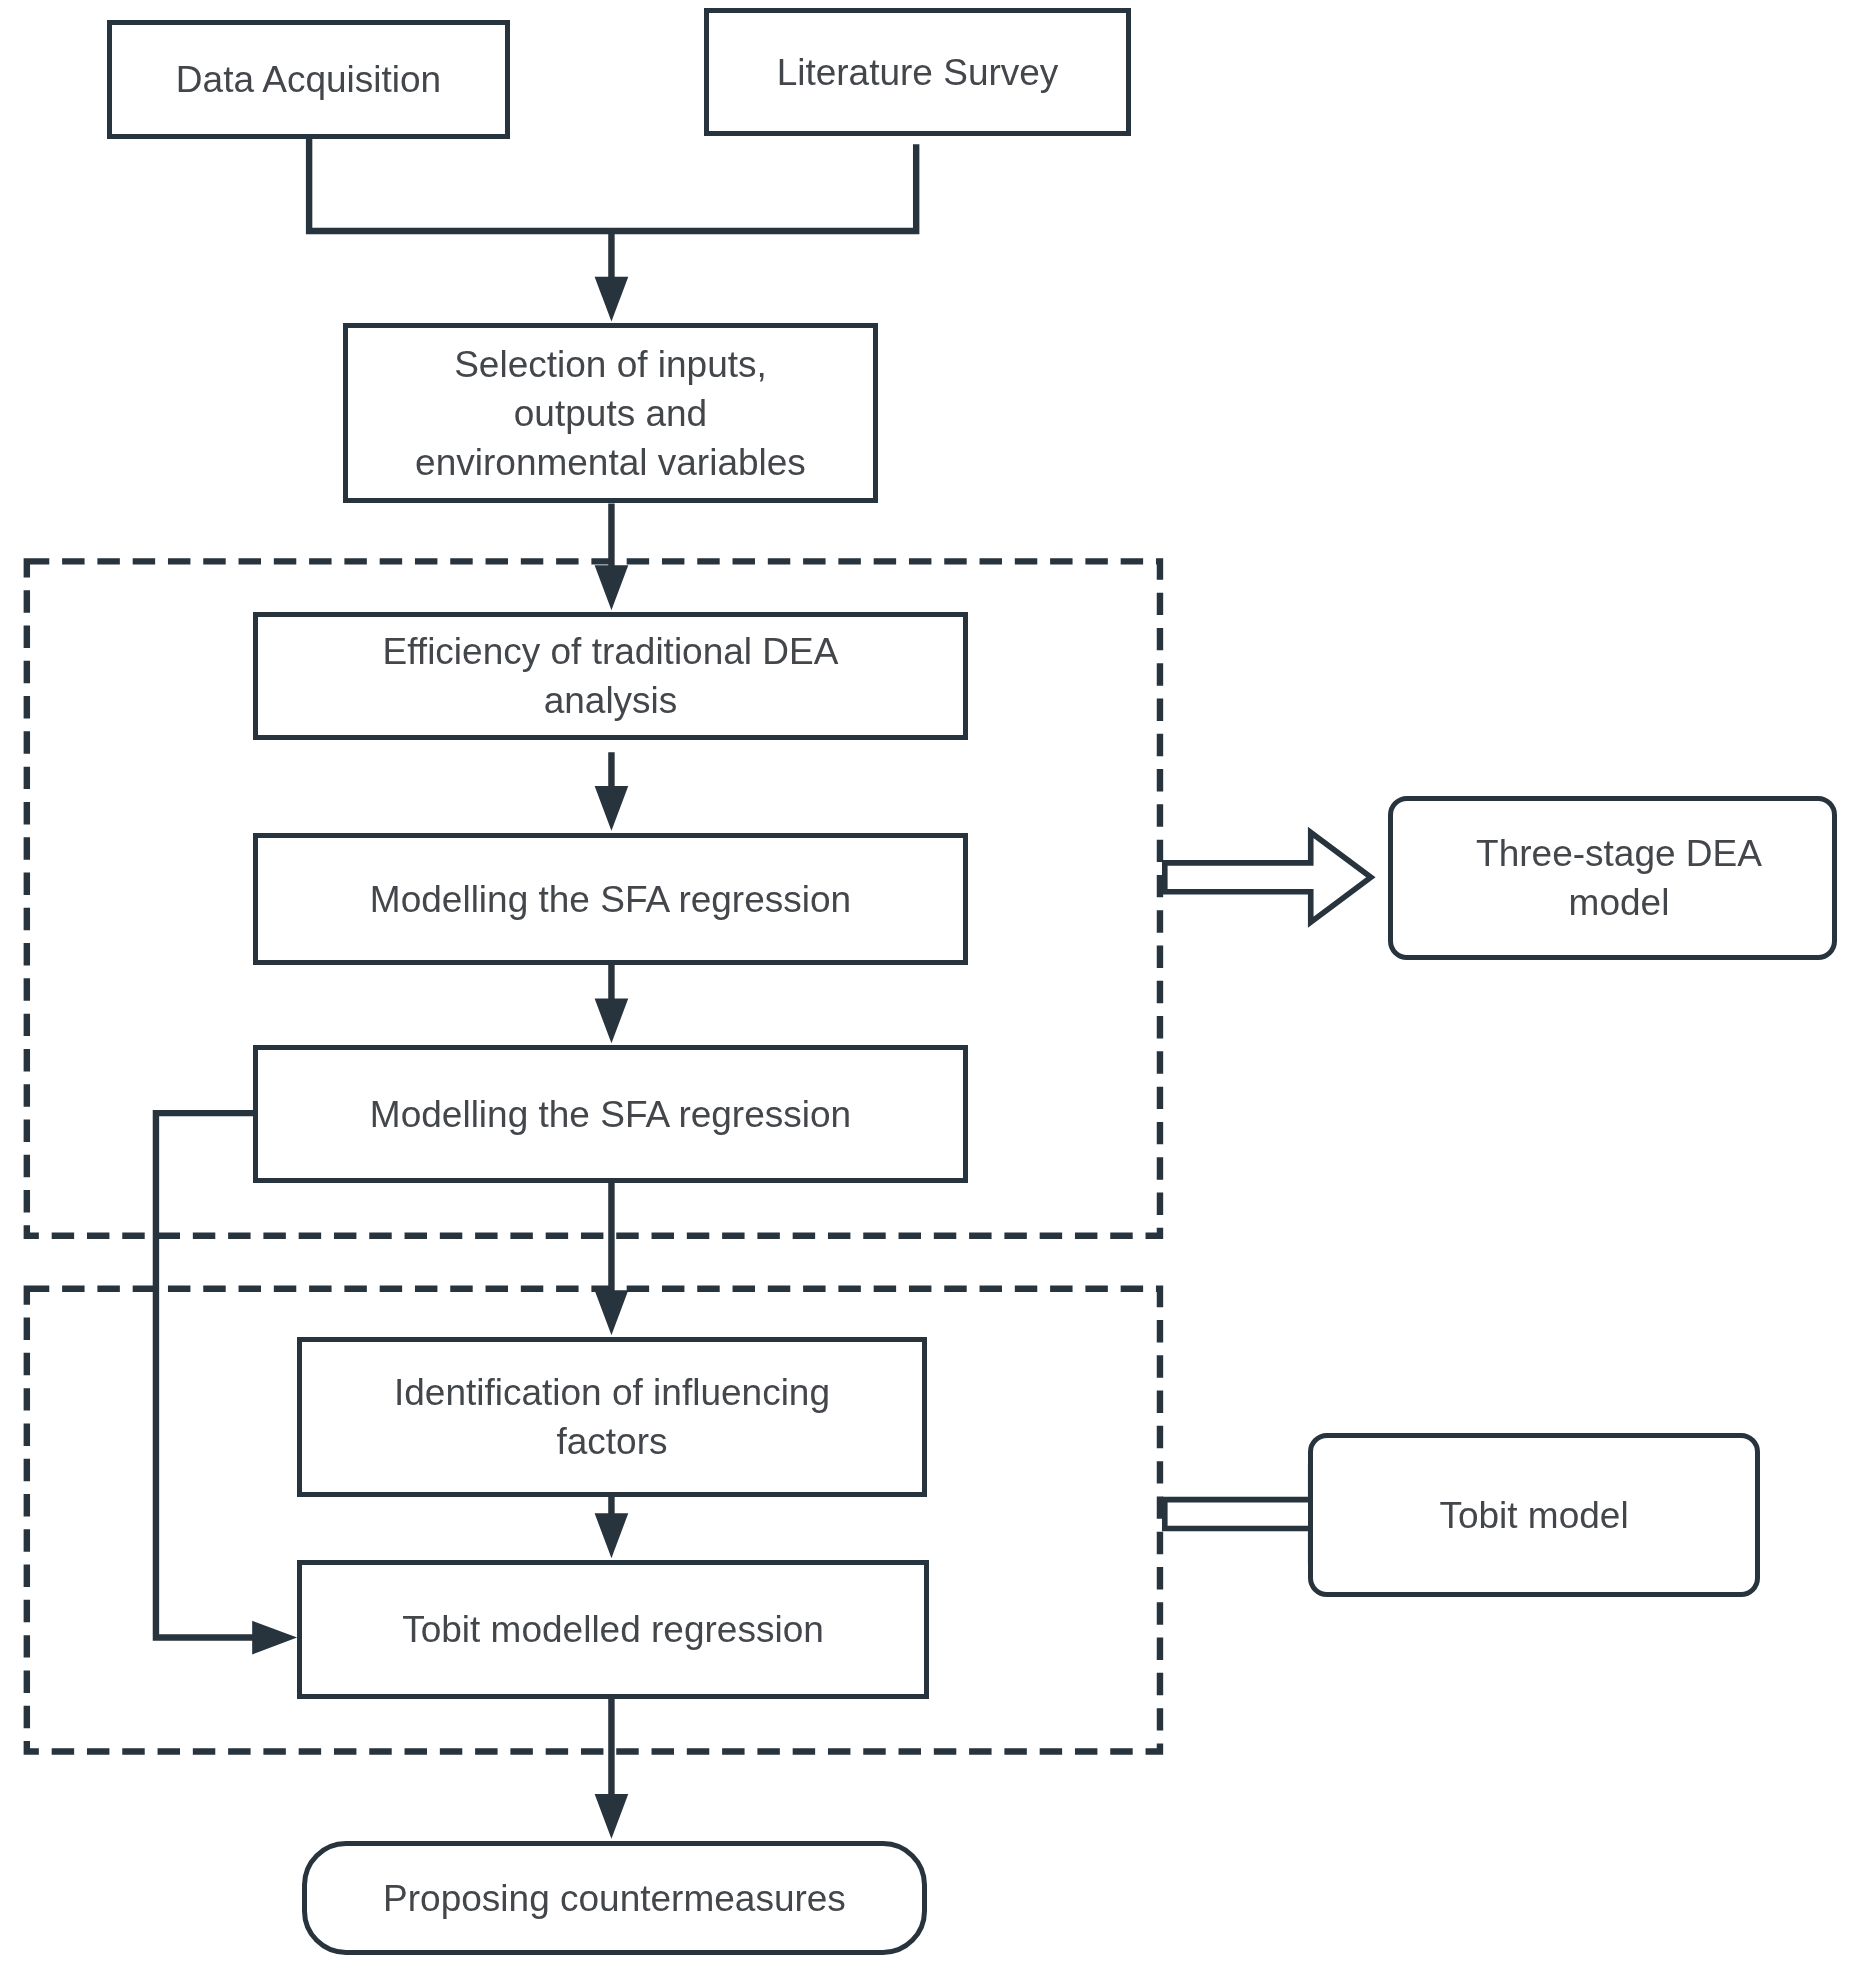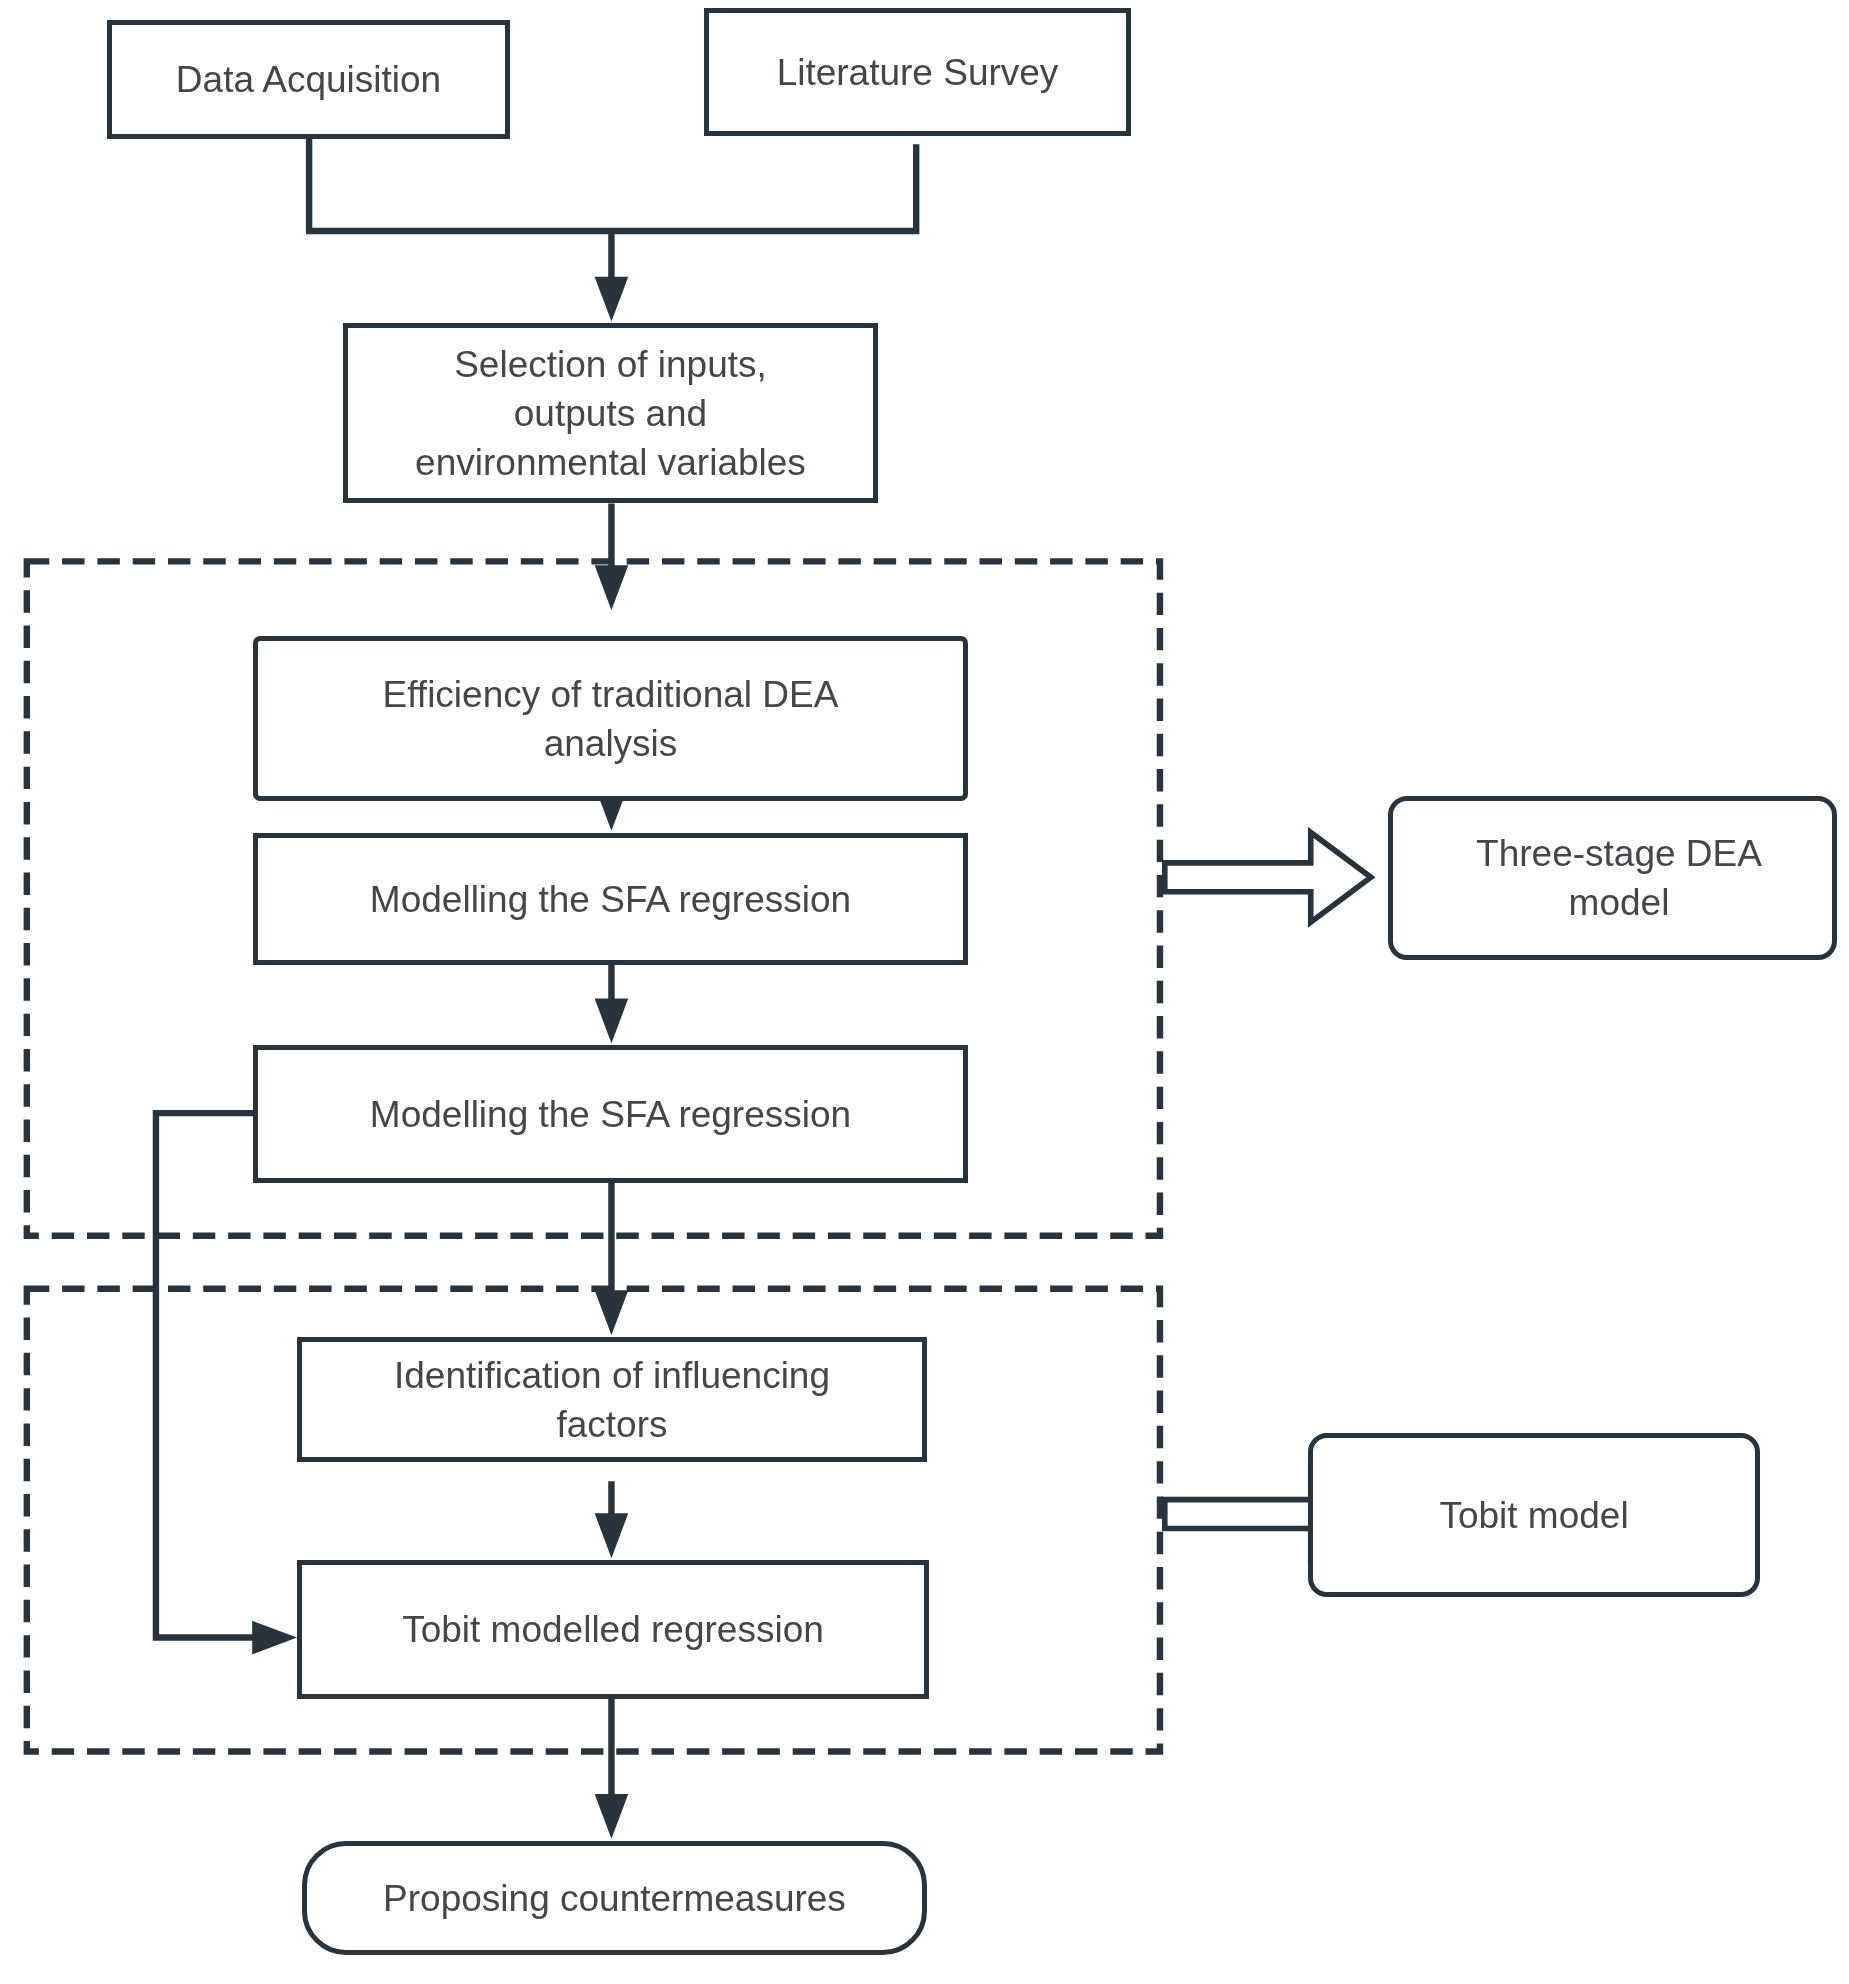--- a/index.html
+++ b/index.html
@@ -81,34 +81,34 @@
   <div class="node" style="left:704px;top:8px;width:427px;height:128px;">
     <span class="ln">Literature Survey</span>
   </div>
 
   <div class="node" style="left:343px;top:323px;width:535px;height:180px;">
     <span class="ln">Selection of inputs,</span>
     <span class="ln">outputs and</span>
     <span class="ln">environmental variables</span>
   </div>
 
-  <div class="node" style="left:253px;top:636px;width:715px;height:165px;border-radius:7px;">
+  <div class="node" style="left:253px;top:612px;width:715px;height:128px;">
     <span class="ln">Efficiency of traditional DEA</span>
     <span class="ln">analysis</span>
   </div>
 
   <div class="node" style="left:253px;top:833px;width:715px;height:132px;">
     <span class="ln">Modelling the SFA regression</span>
   </div>
 
   <div class="node" style="left:253px;top:1045px;width:715px;height:138px;">
     <span class="ln">Modelling the SFA regression</span>
   </div>
 
-  <div class="node" style="left:297px;top:1337px;width:630px;height:125px;">
+  <div class="node" style="left:297px;top:1337px;width:630px;height:160px;">
     <span class="ln">Identification of influencing</span>
     <span class="ln">factors</span>
   </div>
 
   <div class="node" style="left:297px;top:1560px;width:632px;height:139px;">
     <span class="ln">Tobit modelled regression</span>
   </div>
 
   <div class="node round-lg" style="left:302px;top:1841px;width:625px;height:114px;">
     <span class="ln">Proposing countermeasures</span>

